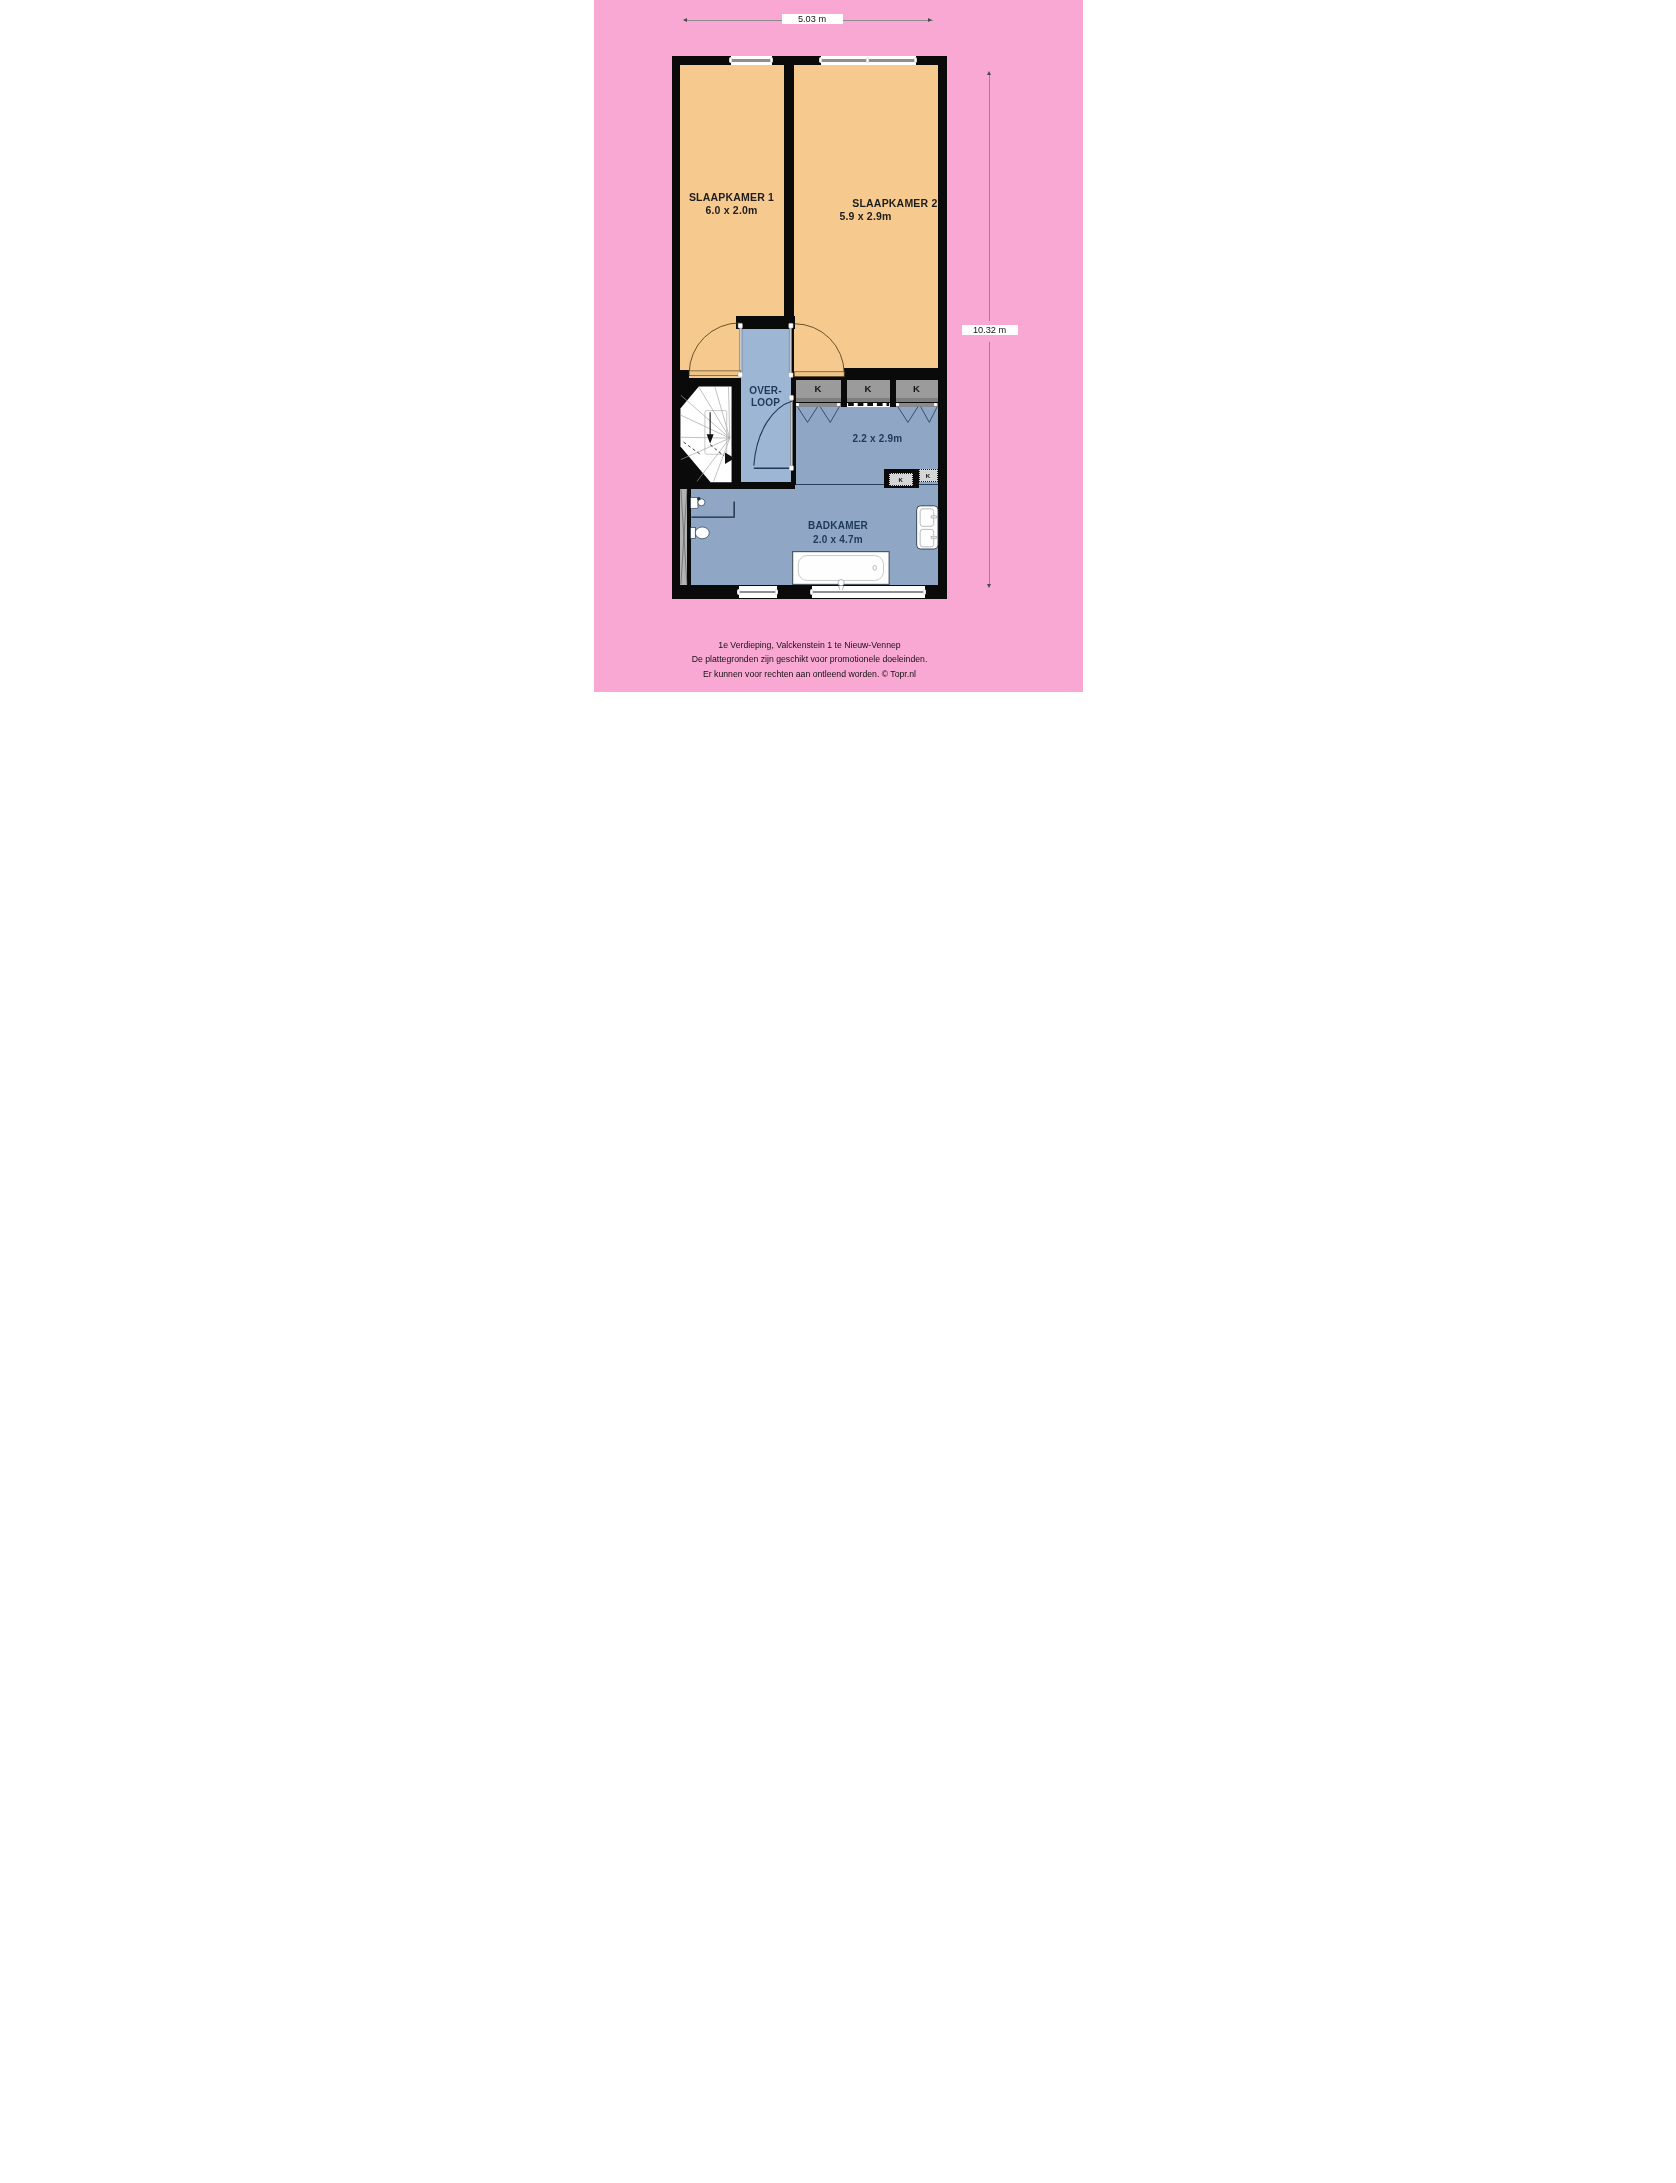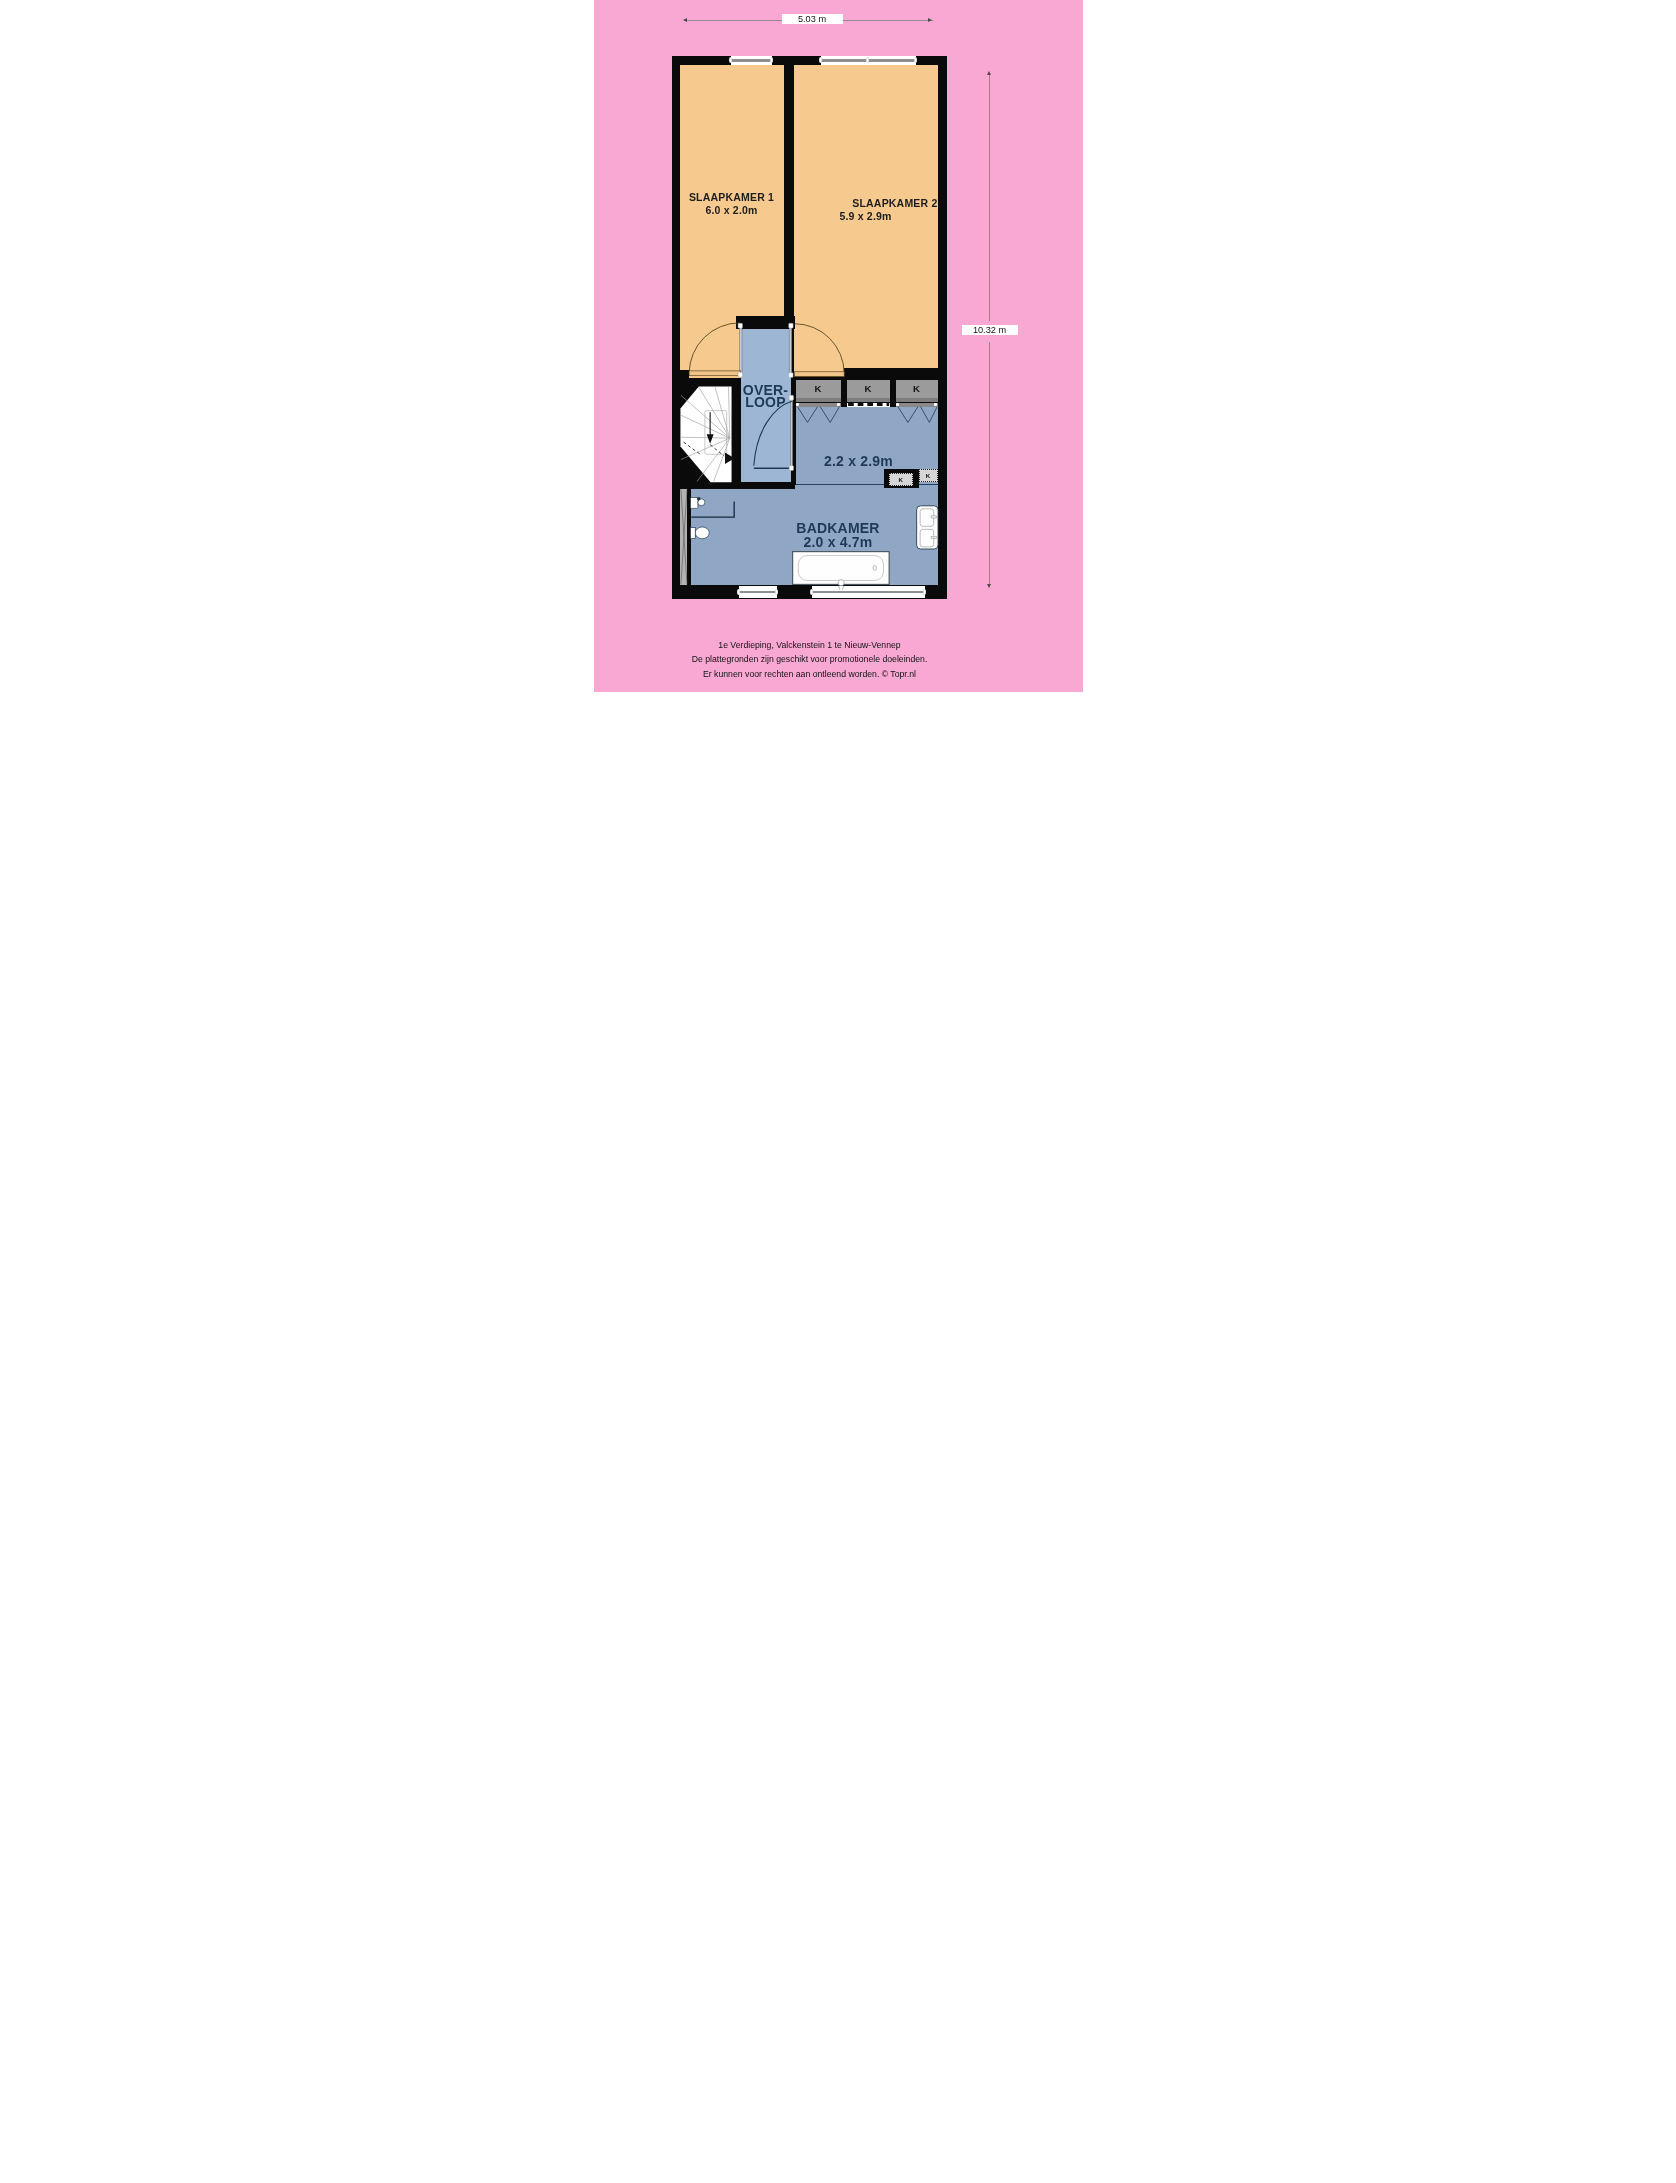--- a/index.html
+++ b/index.html
@@ -52,27 +52,27 @@
   .glass{position:absolute;left:0;right:0;height:2.6px;background:#8F8F8F;}
   .win-t .glass{top:3.1px;} .win-b .glass{top:4.8px;}
   .wpost{position:absolute;width:3.1px;height:6.1px;background:#fff;border-radius:1.7px;border:0.4px solid #d9d9d9;box-sizing:border-box;}
   .win-t .wpost{top:1.3px;} .win-b .wpost{top:3.1px;}
   .wp-l{left:-1.7px;} .wp-r{right:-1.7px;}
   
   .overlay{position:absolute;left:0;top:0;width:489px;height:692px;pointer-events:none;z-index:30;}
   
   .lab{position:absolute;text-align:center;z-index:40;}
   .lab-bed{color:#1d1d1d;font-size:10.5px;font-weight:700;letter-spacing:0.2px;}
-  .lab-navy{color:#1E3A58;font-size:14px;font-weight:700;letter-spacing:0.2px;}
+  .lab-navy{color:#1E3A58;font-size:10px;font-weight:700;letter-spacing:0.2px;}
   .l-slk1n{left:86px;top:191px;width:104px;}
   .l-slk1s{left:86px;top:204px;width:104px;}
   .l-slk2n{left:200px;top:197px;width:144px;text-align:right;}
   .l-slk2s{left:200px;top:210px;width:144px;}
   .l-over{left:147px;top:385px;width:50px;line-height:11.8px;}
-  .l-hal{left:191px;top:433px;width:148px;margin-top:20px;}
+  .l-hal{left:210px;top:433px;width:148px;}
   .l-badn{left:153px;top:520px;width:183px;}
   .l-bads{left:153px;top:534px;width:183px;text-align:center;}
   .caption{position:absolute;left:78px;top:638px;width:276px;text-align:center;color:#121212;
            font-size:8.7px;line-height:14.4px;z-index:40;}
   .caption p{margin:0;}
   .z2{z-index:2;}.z3{z-index:3;}.z4{z-index:4;}
 </style>
 </head>
 <body>
 

